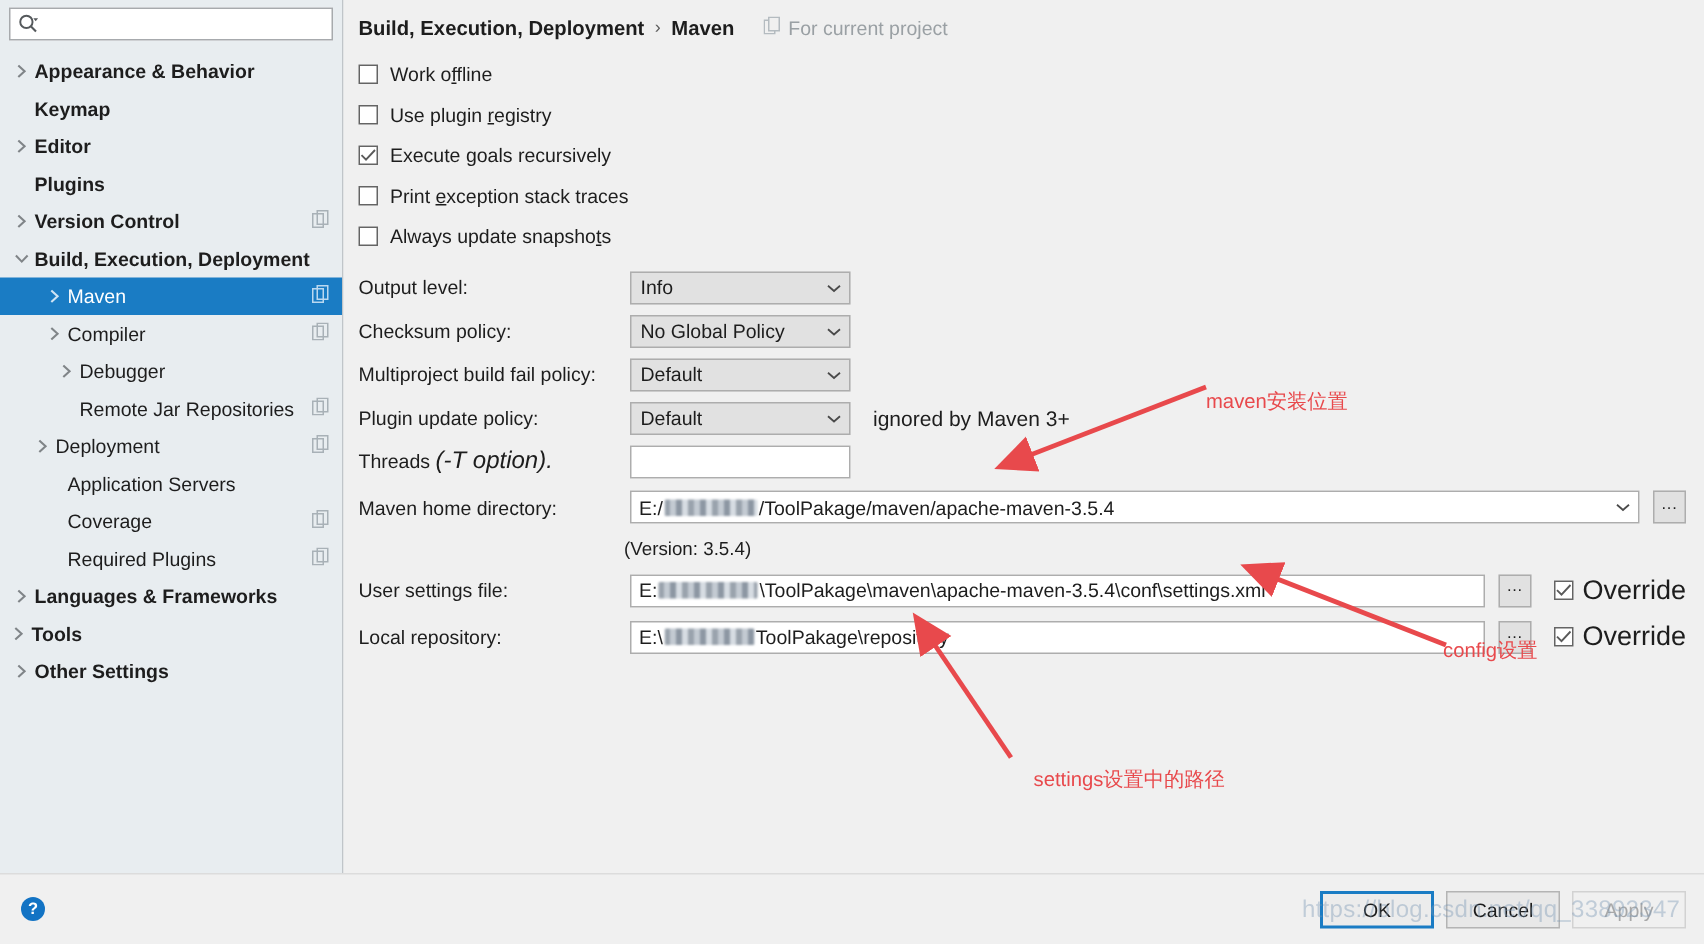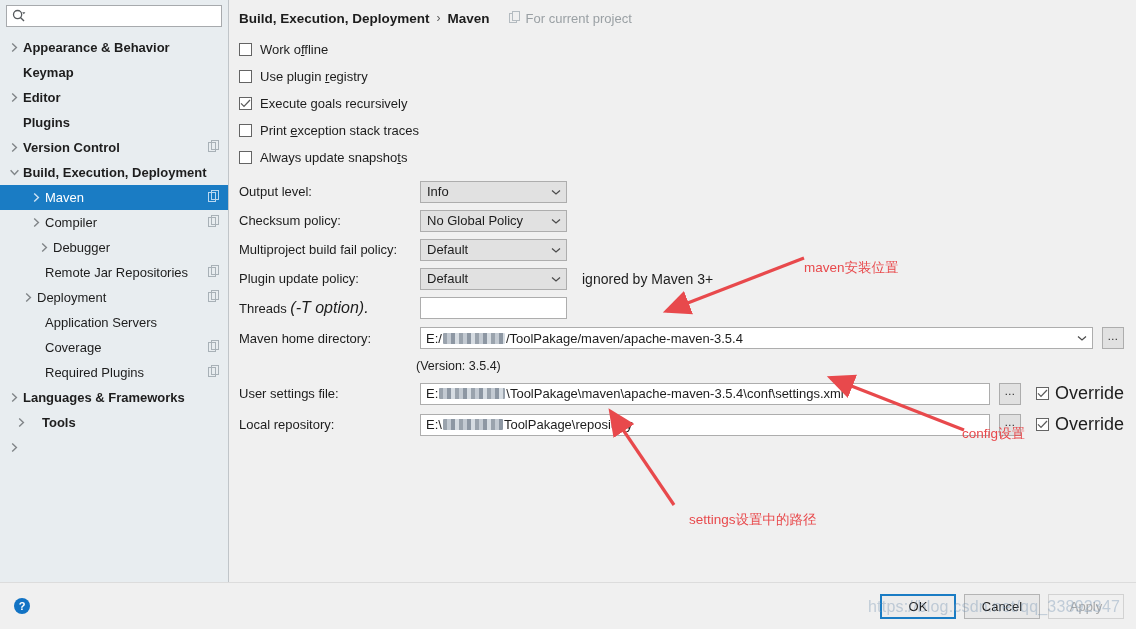--- a/index.html
+++ b/index.html
@@ -357,21 +357,21 @@
               </svg></span>
           </div>
           <div class="tree-row" style="padding-left: 36px;">
             <span class="twisty">
               <svg width="9" height="11" viewBox="0 0 9 11">
                 <path d="M2.2 1.6 L6.4 5.5 L2.2 9.4" fill="none" stroke="currentColor" stroke-width="1.4"></path>
               </svg>
             </span>
             <span class="tree-label">Debugger</span>
           </div>
-          <div class="tree-row" style="padding-left: 28px;">
+          <div class="tree-row" style="padding-left: 36px;">
             <span class="twisty"></span>
             <span class="tree-label">Remote Jar Repositories</span>
             <span class="scope-icon"><svg width="12" height="12" viewBox="0 0 12 12">
                 <rect x="0.5" y="2.5" width="7" height="9" fill="none" stroke="#9ea7ae"></rect>
                 <rect x="3.5" y="0.5" width="7" height="9" fill="none" stroke="#9ea7ae"></rect>
               </svg></span>
           </div>
           <div class="tree-row" style="padding-left: 20px;">
             <span class="twisty">
               <svg width="9" height="11" viewBox="0 0 9 11">
@@ -405,34 +405,35 @@
               </svg></span>
           </div>
           <div class="tree-row" style="padding-left: 6px;">
             <span class="twisty">
               <svg width="9" height="11" viewBox="0 0 9 11">
                 <path d="M2.2 1.6 L6.4 5.5 L2.2 9.4" fill="none" stroke="currentColor" stroke-width="1.4"></path>
               </svg>
             </span>
             <span class="tree-label bold">Languages &amp; Frameworks</span>
           </div>
-          <div class="tree-row" style="padding-left: 13px; gap: 12px;">
+          <div class="tree-row" style="padding-left: 4px;">
             <span class="twisty">
               <svg width="9" height="11" viewBox="0 0 9 11">
                 <path d="M2.2 1.6 L6.4 5.5 L2.2 9.4" fill="none" stroke="currentColor" stroke-width="1.4"></path>
               </svg>
             </span>
             <span class="tree-label bold">Tools</span>
           </div>
           <div class="tree-row" style="padding-left: 6px;">
             <span class="twisty">
               <svg width="9" height="11" viewBox="0 0 9 11">
                 <path d="M2.2 1.6 L6.4 5.5 L2.2 9.4" fill="none" stroke="currentColor" stroke-width="1.4"></path>
               </svg>
             </span>
+            <span class="tree-label bold">Other Settings</span>
           </div>
         </div>
     </div>
 
     <div class="content">
 
       <div class="breadcrumb">
         <span class="crumb">Build, Execution, Deployment</span>
         <span class="crumb-sep">›</span>
         <span class="crumb">Maven</span>

